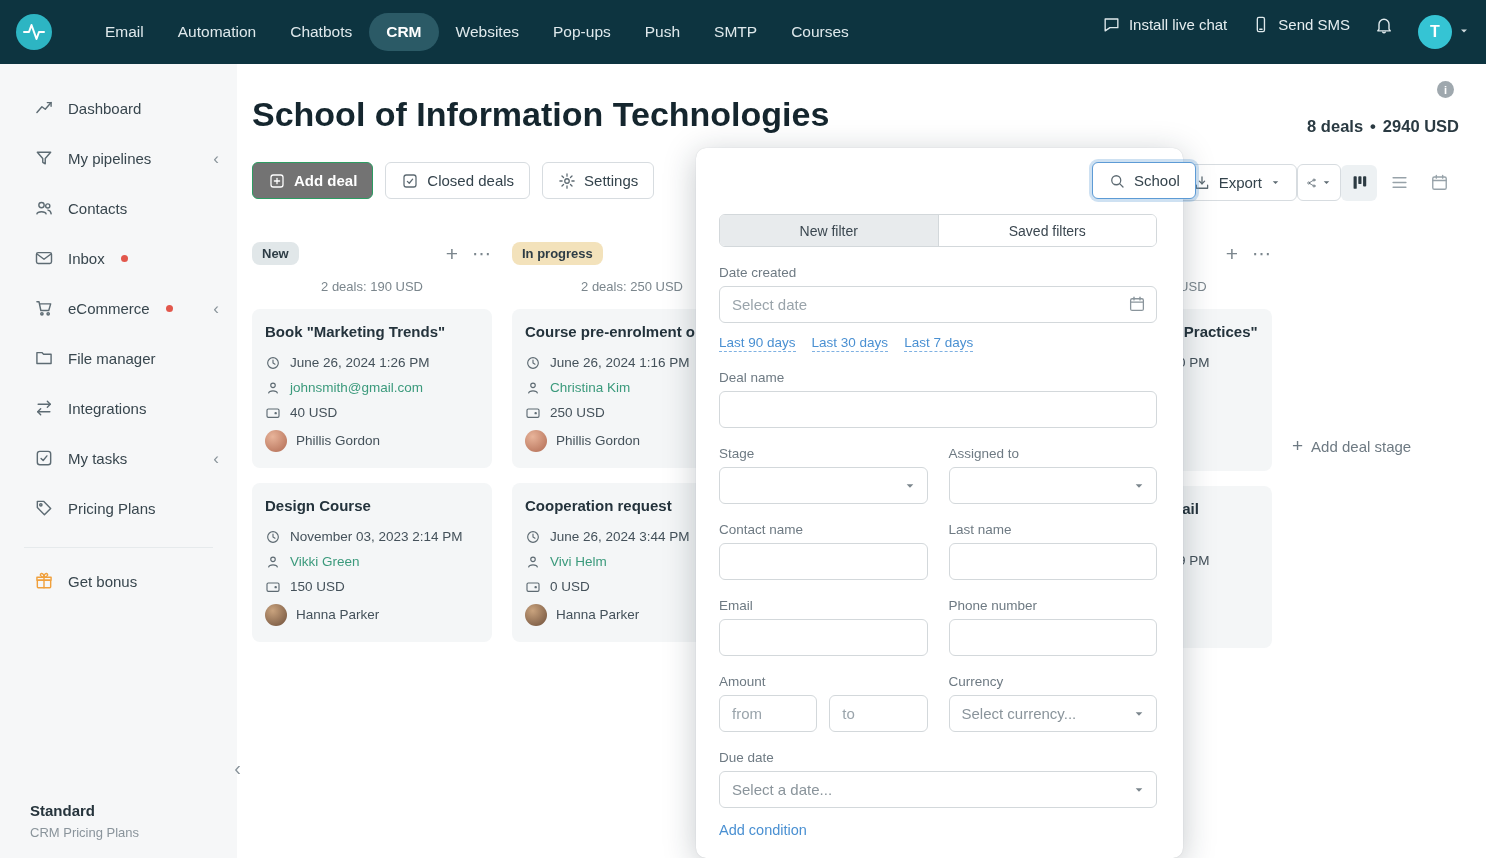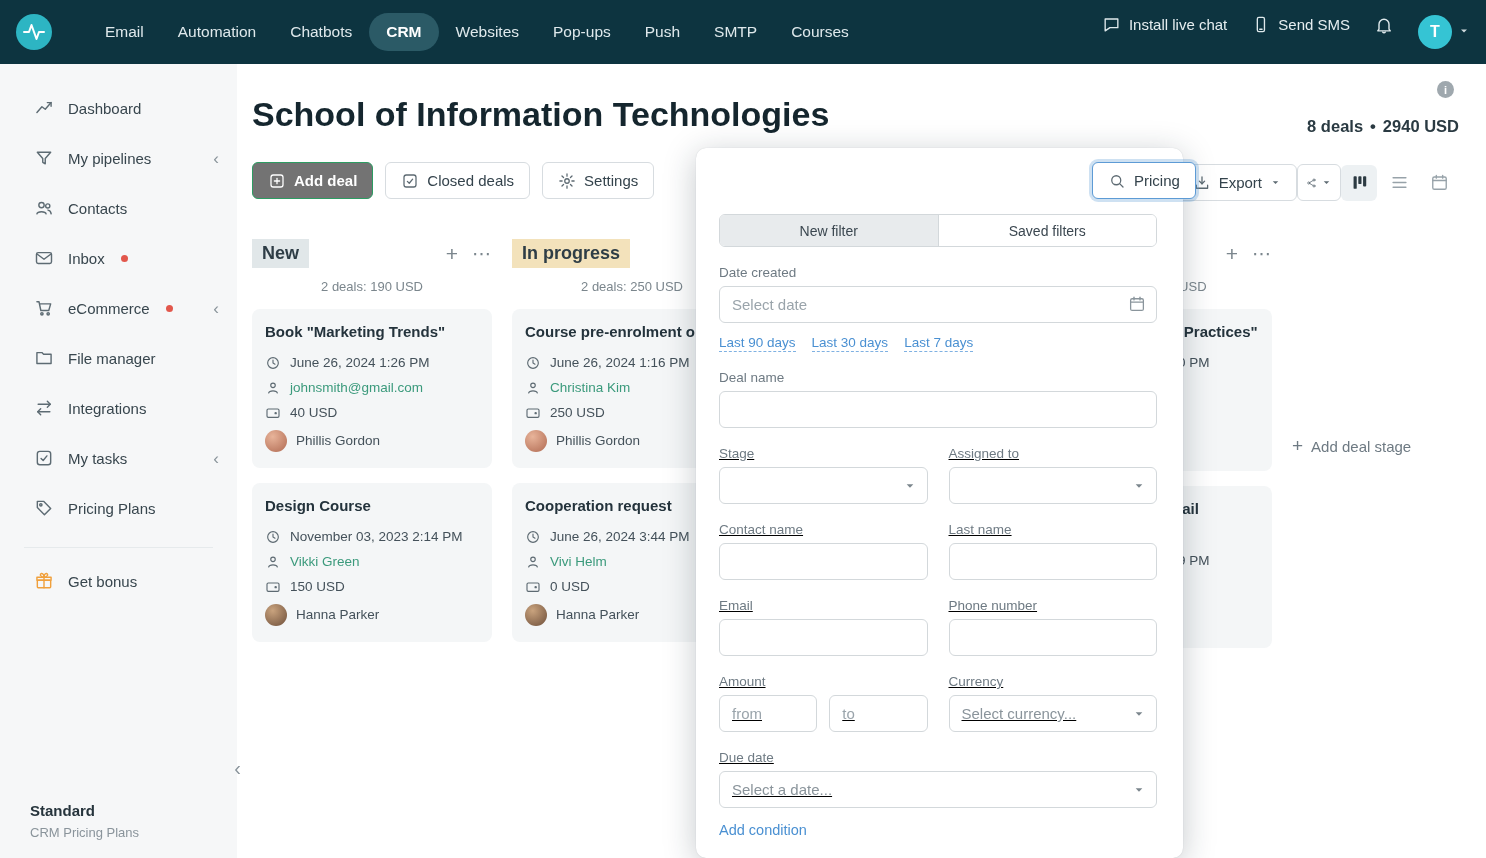--- a/index.html
+++ b/index.html
@@ -63,21 +63,21 @@
   .view-toggles { display:flex; align-items:center; gap:4px; }
   .view-btn { width:36px; height:36px; border:none; background:transparent; border-radius:6px;
               display:flex; align-items:center; justify-content:center; cursor:pointer; color:#97a2a9; }
   .view-btn svg { width:19px; height:19px; }
   .view-btn.active { color:#2c3a42; background:#edf1f3; }
 
   
   .board { position:absolute; left:252px; top:240px; right:0; display:flex; gap:20px; z-index:1; }
   .column { width:240px; flex:0 0 auto; }
   .col-head { display:flex; align-items:center; height:26px; }
-  .badge { padding:4px 10px; border-radius:0; font-size:18px; font-weight:bold; color:#2e3d46; }
+  .badge { padding:4px 10px; border-radius:8px; font-size:13px; font-weight:bold; color:#2e3d46; }
   .badge-new { background:#e1e7e9; }
   .badge-progress { background:#f3e2bb; }
   .col-icons { margin-left:auto; display:flex; align-items:center; gap:14px; color:#7b868d; }
   .col-plus { font-size:21px; font-weight:300; line-height:1; cursor:pointer; }
   .col-menu { font-size:19px; line-height:1; cursor:pointer; letter-spacing:1px; }
   .col-summary { margin-top:13px; text-align:center; font-size:13px; color:#7b868d; }
   .cards { margin-top:15px; display:flex; flex-direction:column; gap:15px; }
   .card { background:#f4f6f7; border-radius:8px; padding:12px 13px; cursor:pointer; }
   .card.tall { min-height:162px; }
   .card-title { font-size:15px; font-weight:bold; color:#24333c; margin-bottom:8px; line-height:1.4;
@@ -106,21 +106,21 @@
   .f-label { display:block; margin:18px 0 6px; font-size:13.5px; color:#6e7a83; }
   .f-input { width:100%; height:37px; border:1px solid #d3d8db; border-radius:6px; padding:0 12px;
              font-size:15px; color:#333; background:#fff; font-family:"Liberation Sans", sans-serif; outline:none; }
   .f-input::placeholder { color:#9aa4ab; }
   .input-wrap { position:relative; }
   .input-icon { position:absolute; right:11px; top:9px; color:#8a959c; pointer-events:none; }
   .input-icon svg { width:18px; height:18px; stroke:#8a959c; }
   .quick-links { margin-top:12px; display:flex; gap:16px; }
   .quick-link { font-size:13.5px; color:#4a90d2; text-decoration:none; border-bottom:1px dashed #7fb1e2;
                 padding-bottom:1px; cursor:pointer; }
-  .frow { display:flex; gap:21px;text-decoration:underline; }
+  .frow { display:flex; gap:21px; }
   .fcol { flex:1; min-width:0; }
   .fselect { position:relative; width:100%; height:37px; border:1px solid #d3d8db; border-radius:6px;
              background:#fff; display:flex; align-items:center; padding:0 30px 0 12px; font-size:15px;
              color:#8a949b; cursor:pointer; }
   .fselect .sel-caret { position:absolute; right:9px; top:10px; color:#7b868d; }
   .fselect .sel-caret svg { width:16px; height:16px; }
   .amount-pair { display:flex; gap:12px; }
   .add-condition { display:inline-block; margin-top:14px; font-size:14.5px; color:#4a90d2; cursor:pointer; }
 
   
@@ -636,16 +636,16 @@
     </div>
 
     <a class="add-condition">Add condition</a>
   </div>
 
   <button class="btn filter-btn">
     <svg viewBox="0 0 24 24" fill="none" stroke-width="1.7" stroke-linecap="round">
         <circle cx="11" cy="11" r="6"></circle>
         <line x1="15.5" y1="15.5" x2="20" y2="20"></line>
       </svg>
-    <span>Pricing</span>
+    <span>School</span>
   </button>
 
 </div>
 
 </body></html>

